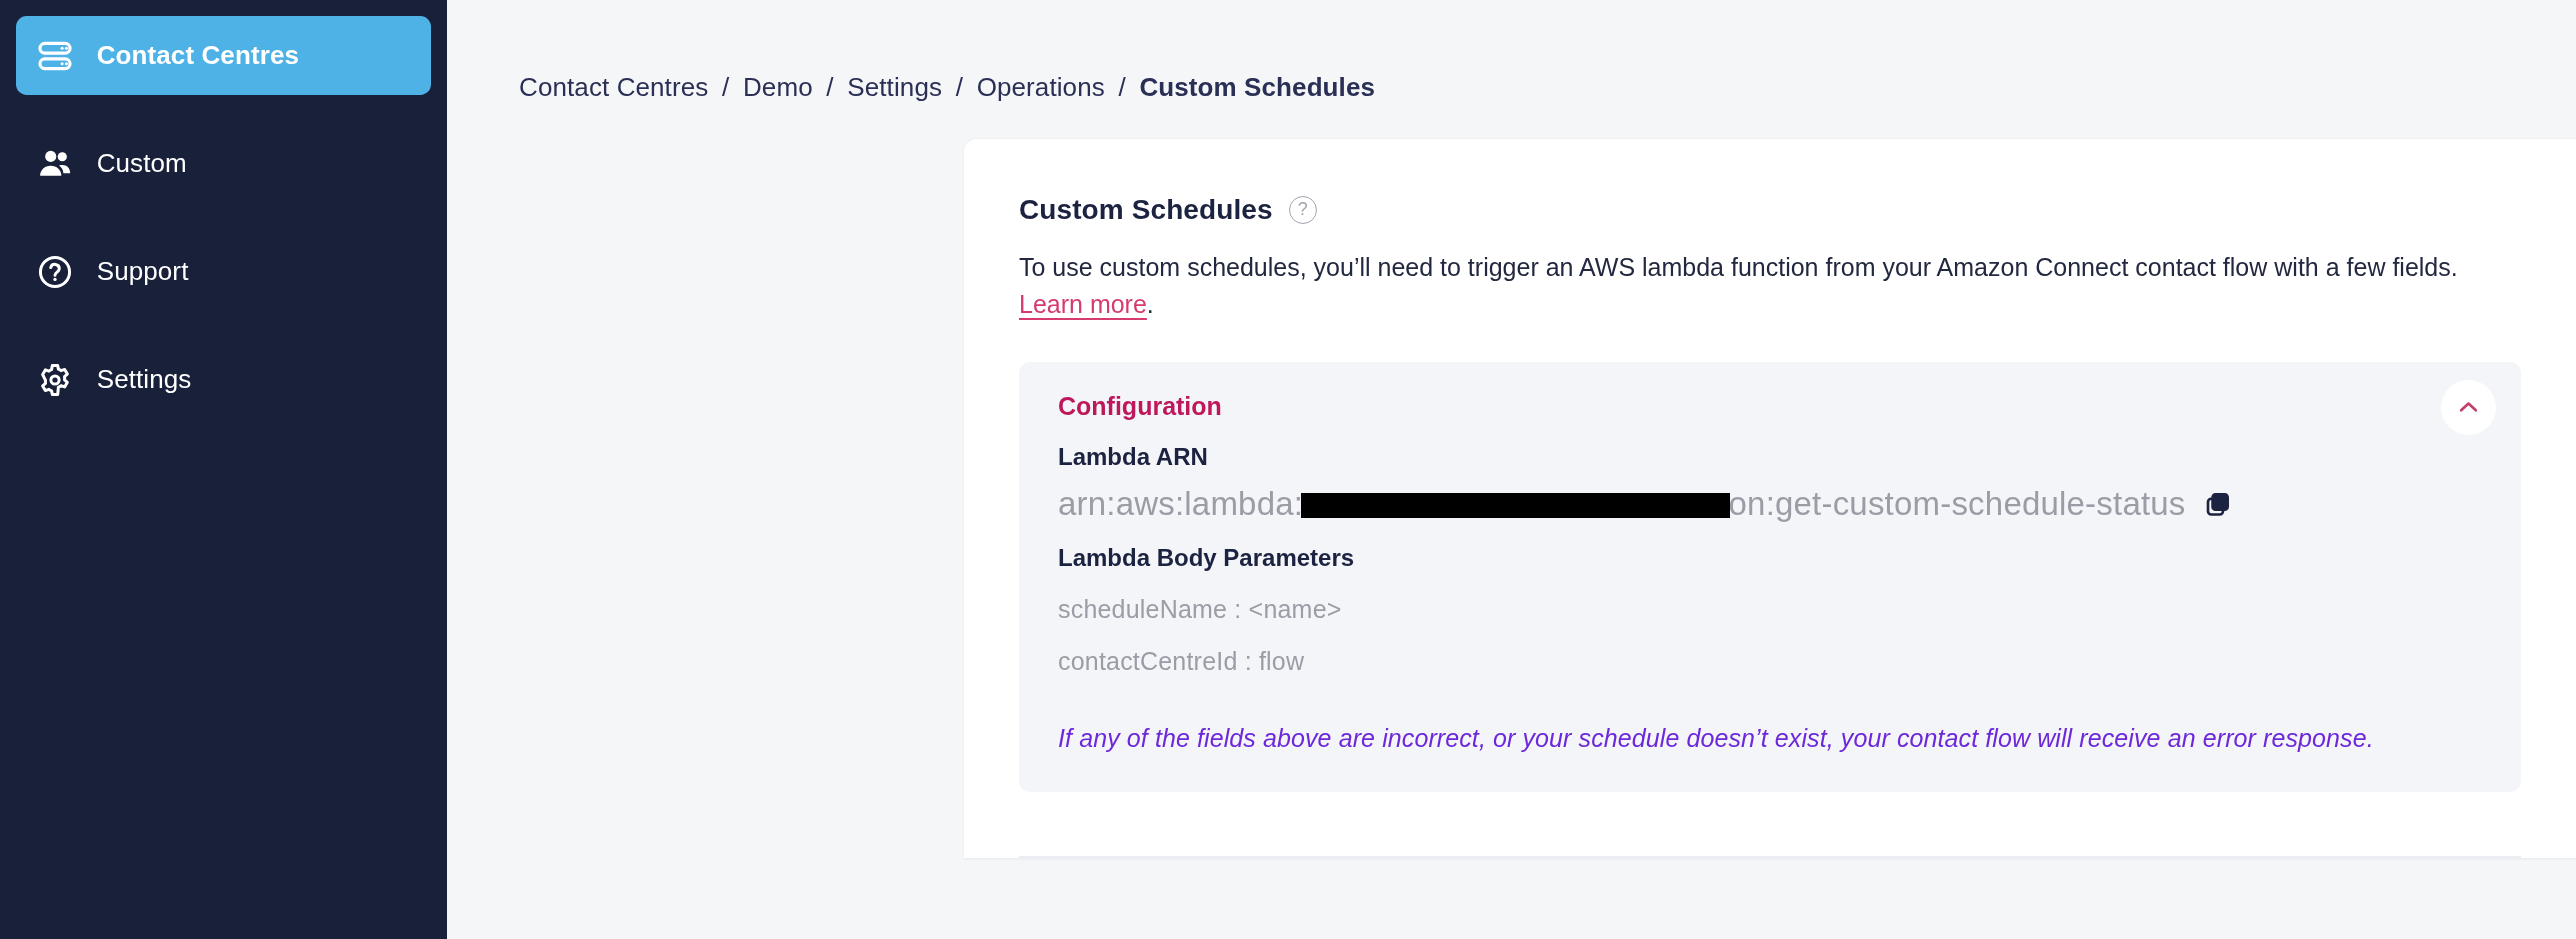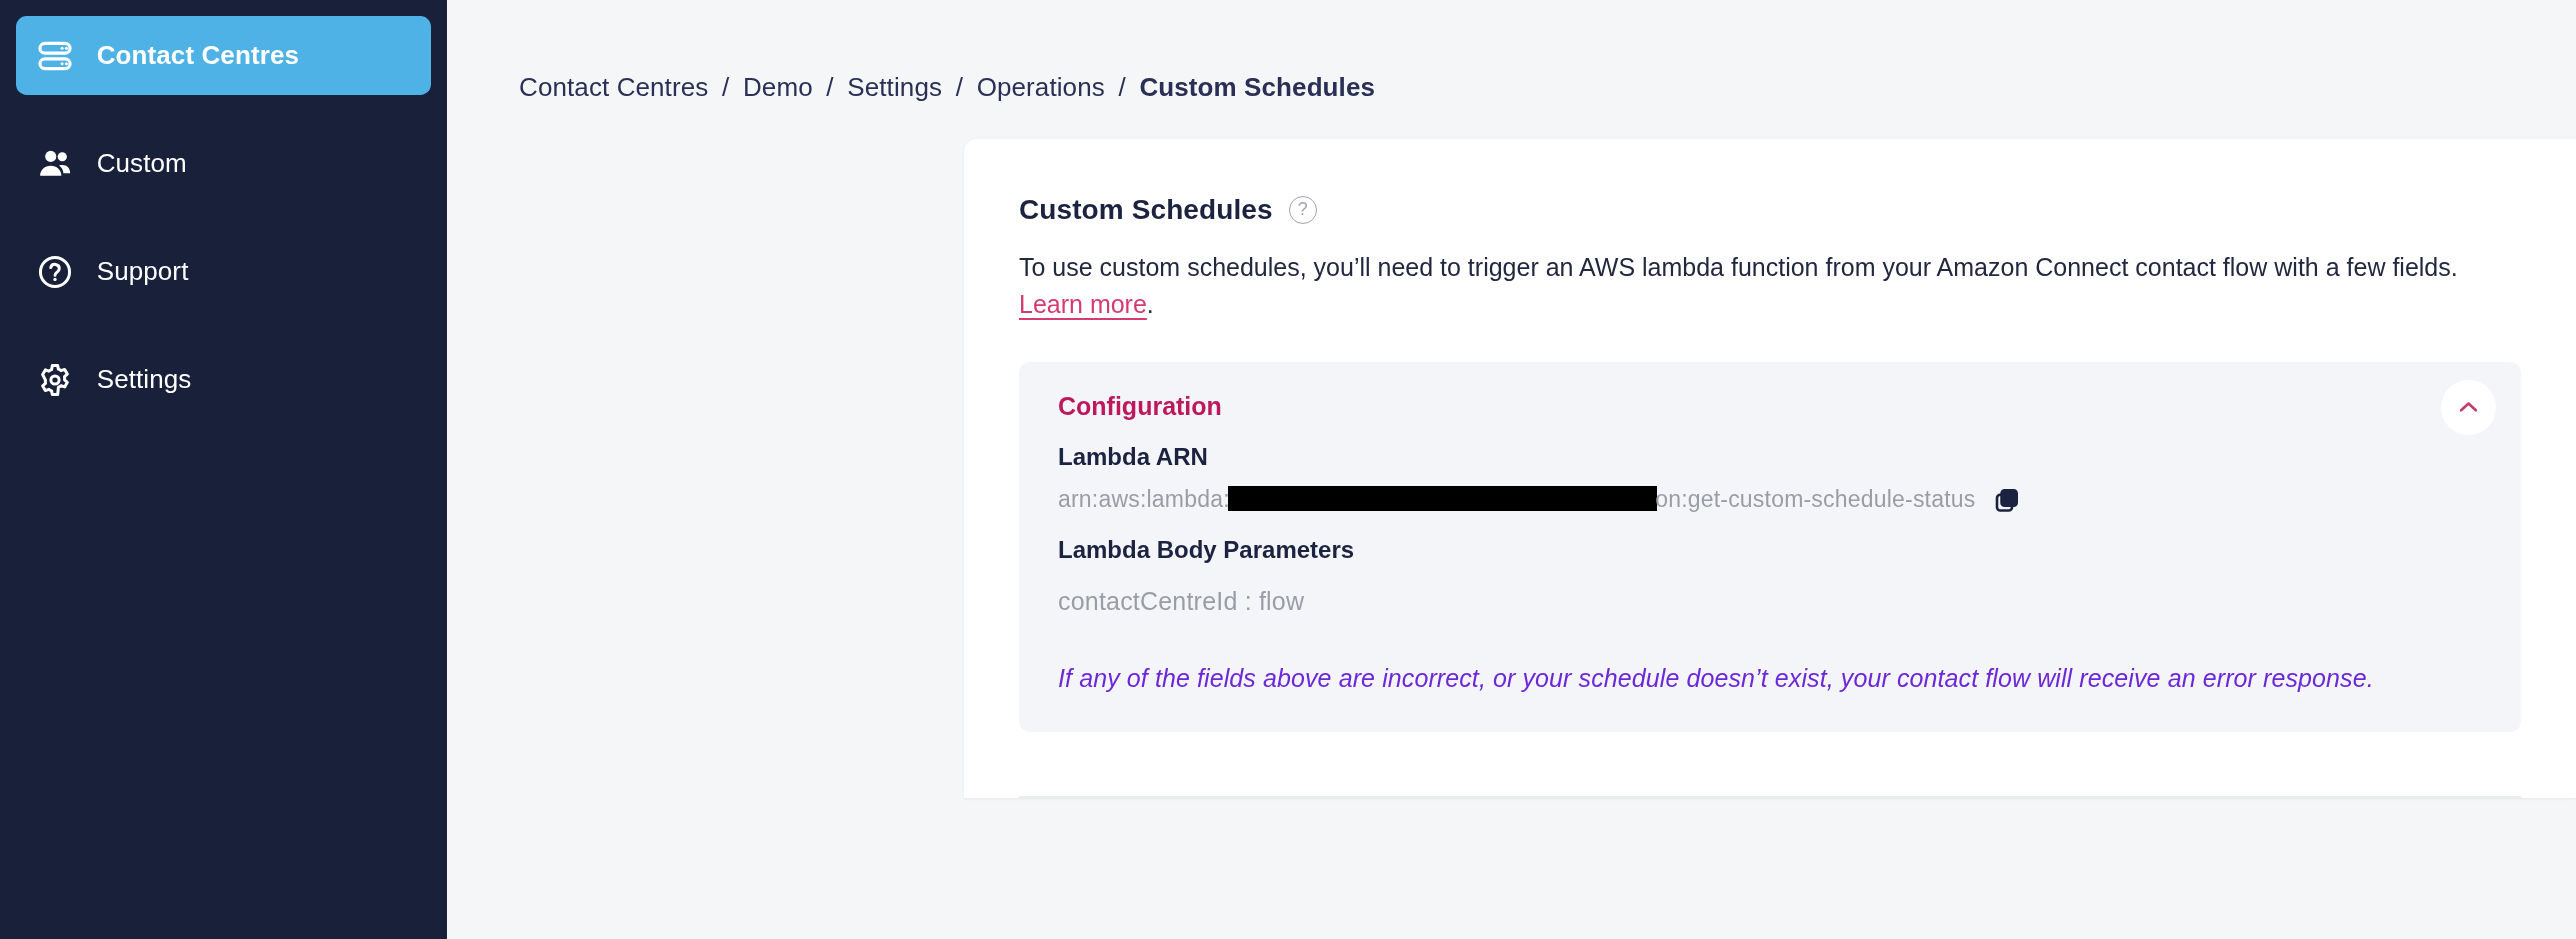--- a/index.html
+++ b/index.html
@@ -194,21 +194,21 @@
     color: #1C2340;
     margin-top: 21.5px;
   }
   .field-value-row {
     display: flex;
     align-items: center;
     gap: 18px;
     margin-top: 14.3px;
   }
   .field-value {
-    font-size: 23px;
+    font-size: 33px;
     color: #9A9DA6;
     white-space: nowrap;
     position: relative;
     letter-spacing: 0.2px;
   }
   .redaction {
     display: inline-block;
     background: #000000;
     height: 25px;
     width: 429px;
@@ -352,20 +352,21 @@
         <span class="copy-icon">
           <svg width="30" height="30" viewBox="0 0 24 24" fill="none">
             <rect x="3.2" y="7.8" width="12" height="12.6" rx="2.6" stroke="#1C2340" stroke-width="2.1"></rect>
             <path d="M9.2 3.2h7.4a3.4 3.4 0 0 1 3.4 3.4v7.6a3.4 3.4 0 0 1-3.4 3.4H9.2a3.4 3.4 0 0 1-3.4-3.4V6.6A3.4 3.4 0 0 1 9.2 3.2z" fill="#1C2340"></path>
           </svg>
         </span>
       </div>
 
       <div class="field-label">Lambda Body Parameters</div>
 
+      <div class="param-line">scheduleName : &lt;name&gt;</div>
       <div class="param-line">contactCentreId : flow</div>
 
       <div class="config-note">If any of the fields above are incorrect, or your schedule doesn’t exist, your contact flow will receive an error response.</div>
 
     </div>
 
     <div class="divider"></div>
 
   </section>
 

